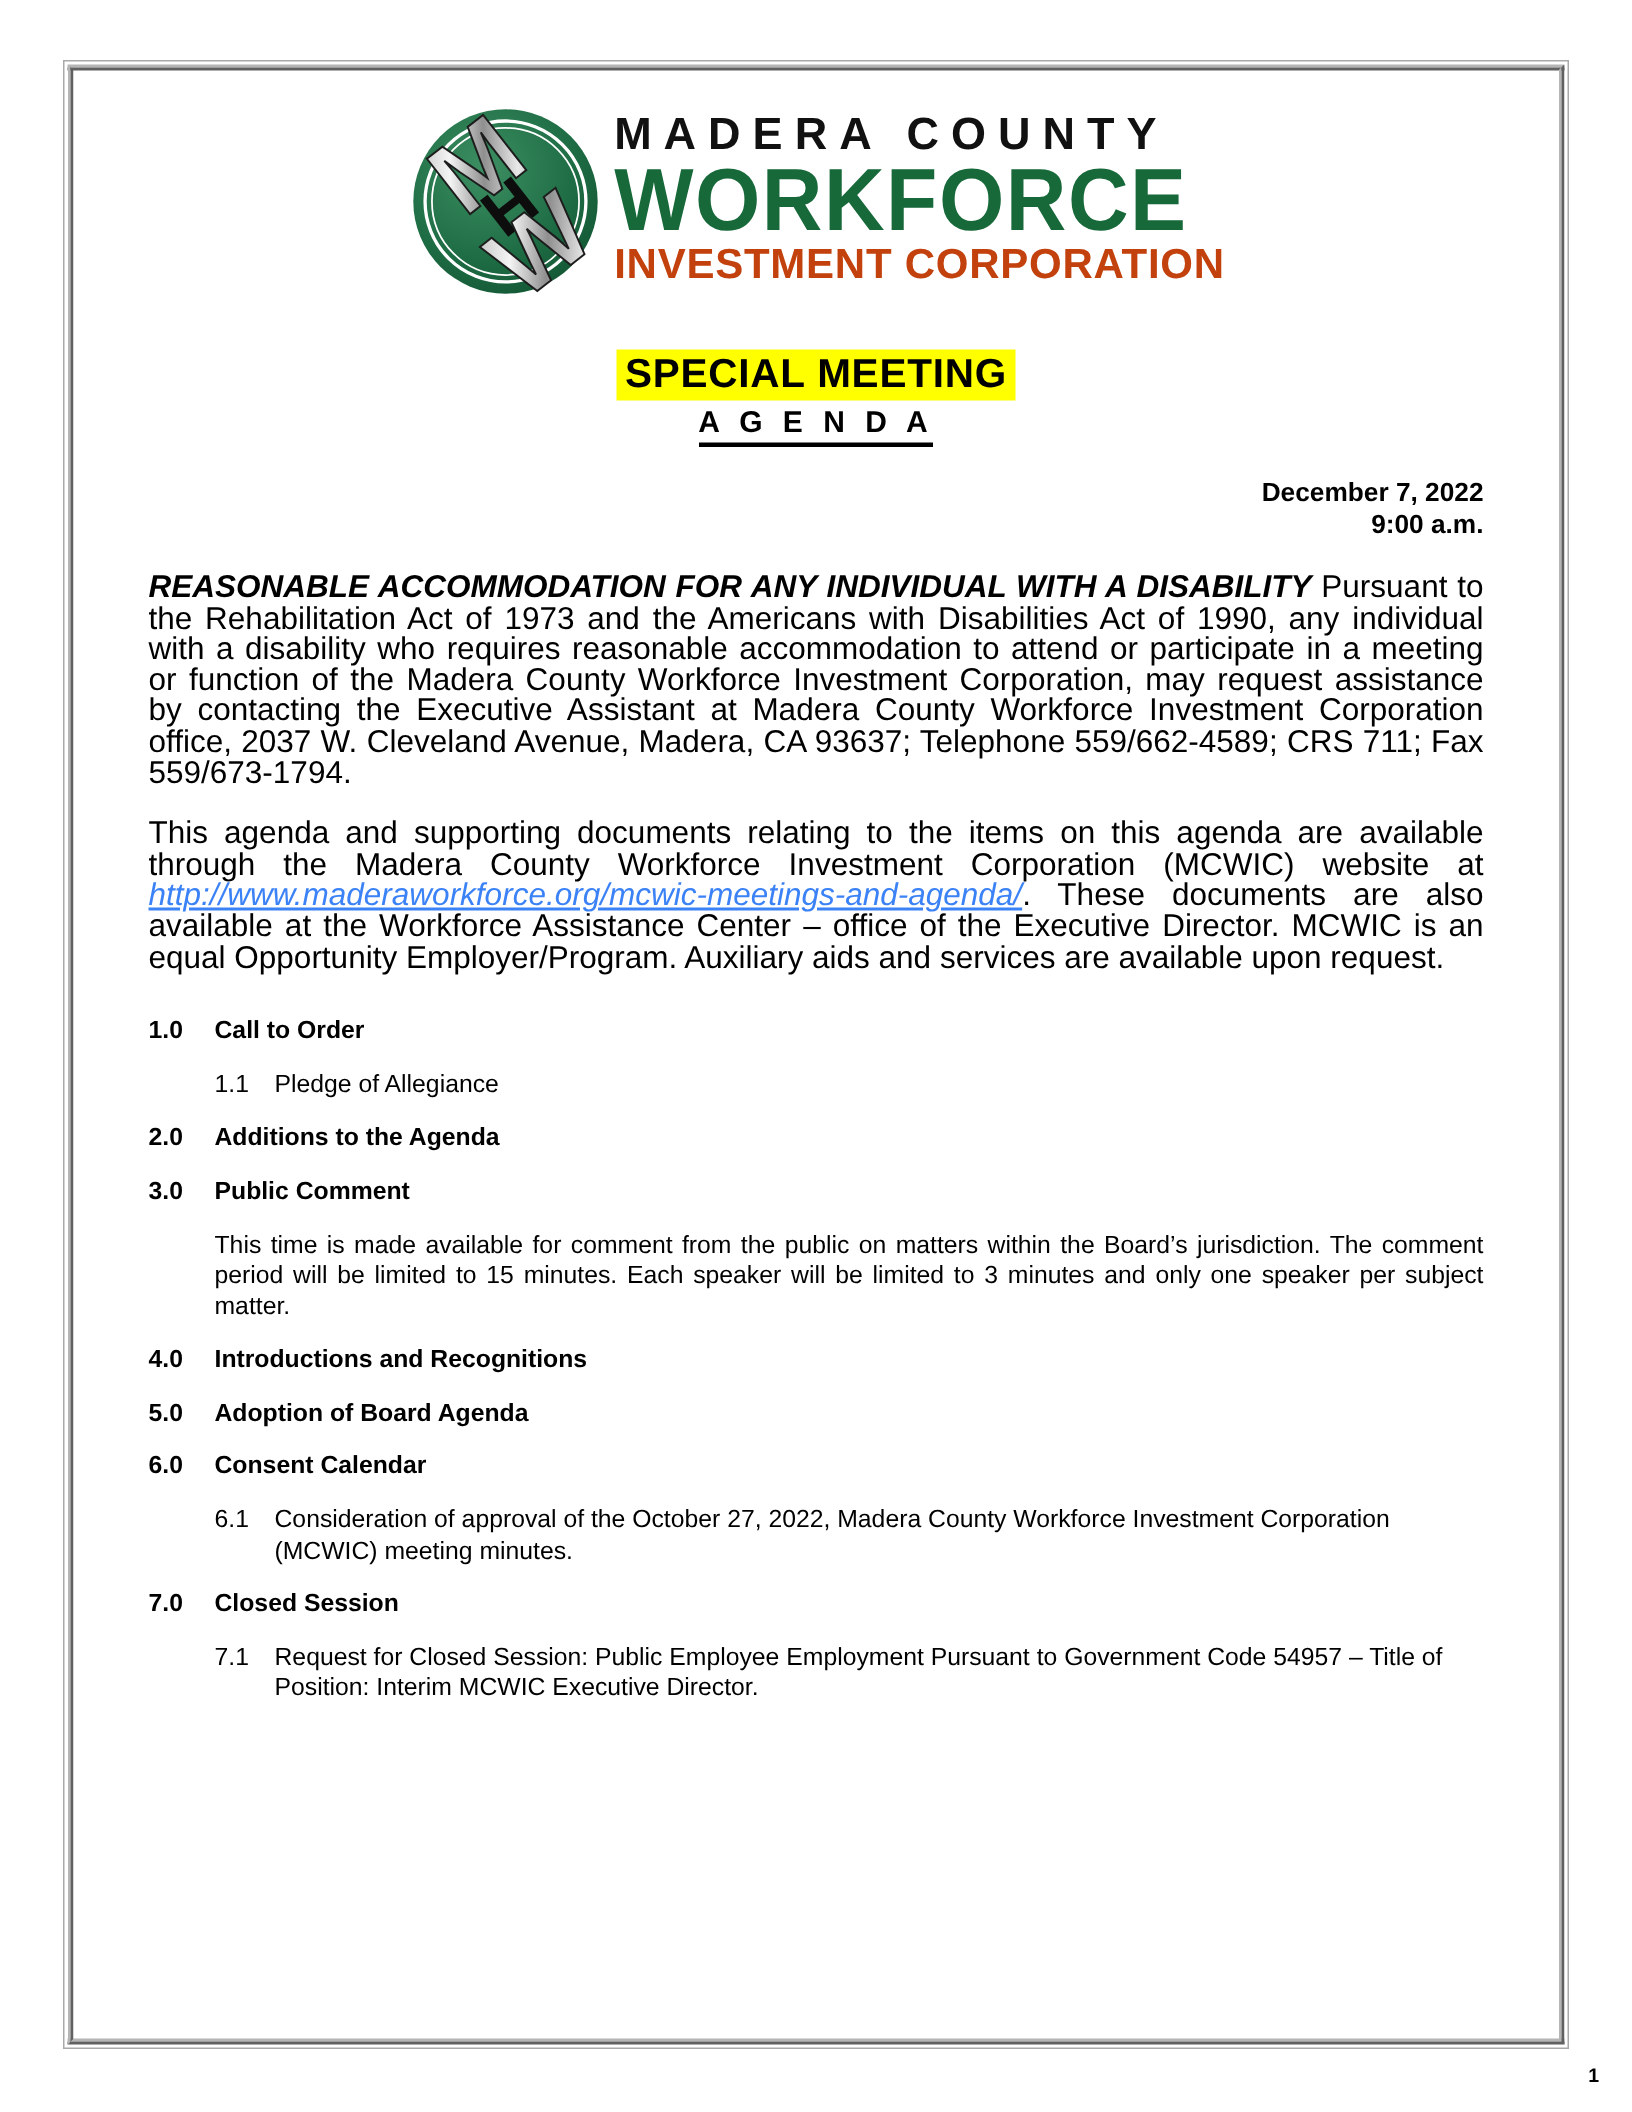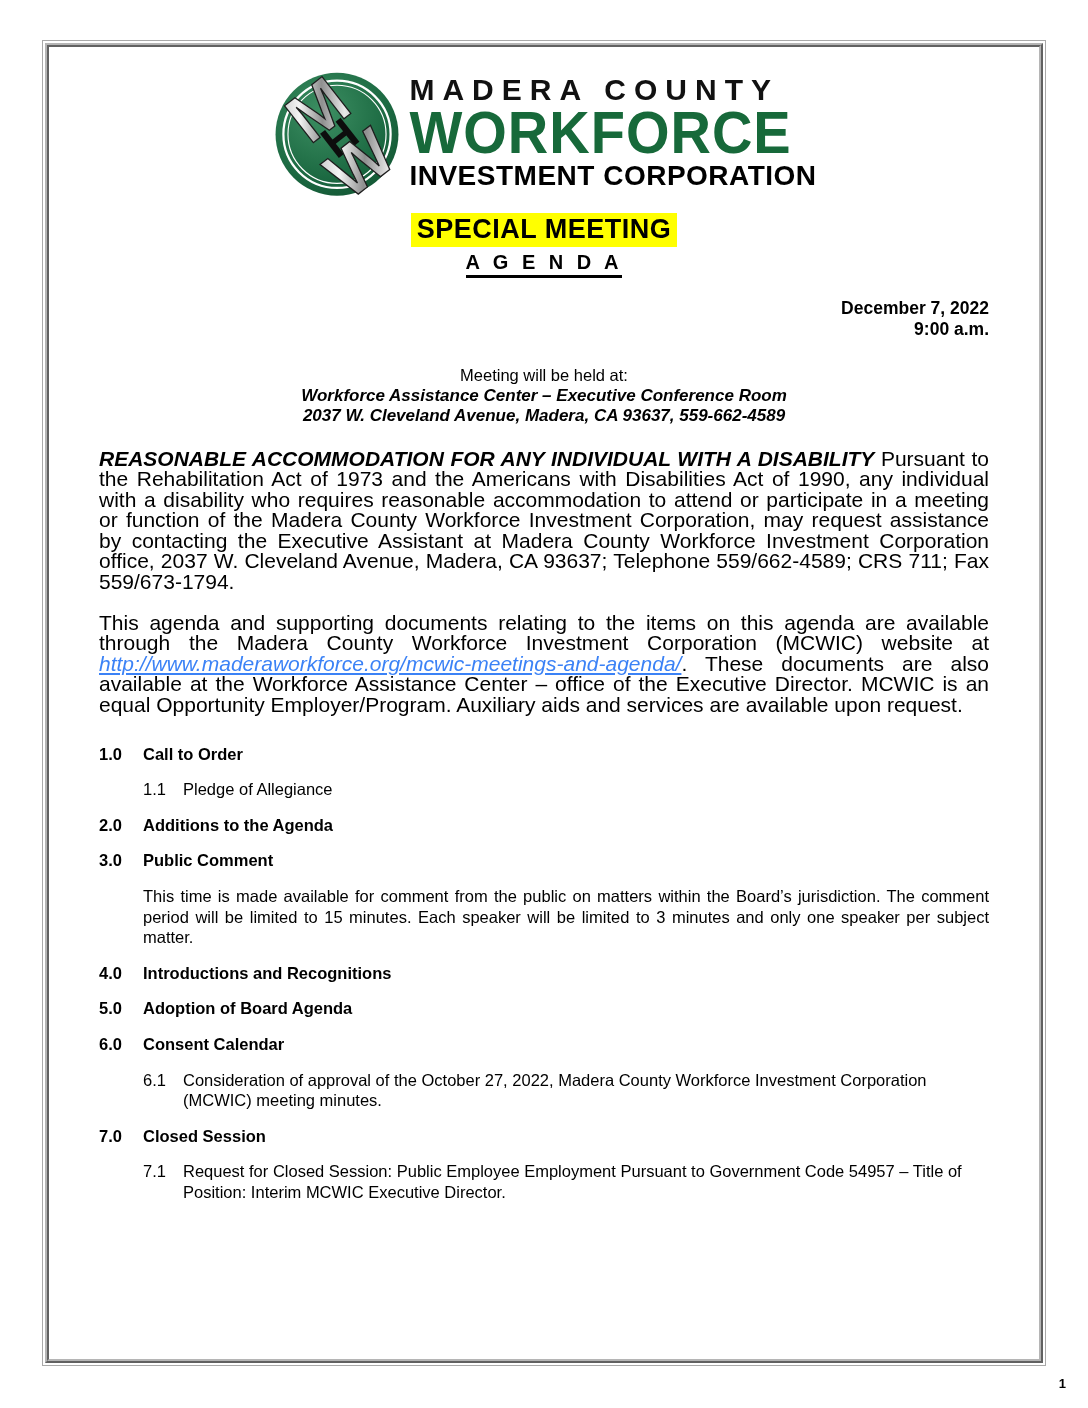--- a/index.html
+++ b/index.html
@@ -38,24 +38,24 @@
     font-weight: bold; font-size: 30px; letter-spacing: 8px;
     color: #111; line-height: 1.05; white-space: nowrap; text-align: center;
   }
   .logo-line2 {
     font-weight: bold; font-size: 56px; letter-spacing: 1px;
     color: #17693a; line-height: 0.95; white-space: nowrap;
     transform: scaleY(1.05); transform-origin: left top;
   }
   .logo-line3 {
     font-weight: bold; font-size: 28px; letter-spacing: 0.5px;
-    color: #000000; line-height: 1.1; white-space: nowrap; margin-top: 3px;
-  }
-  
-  .title-block { text-align: center; margin-top: 12px; }
+    color: #c2410c; line-height: 1.1; white-space: nowrap; margin-top: 3px;
+  }
+  
+  .title-block { text-align: center; margin-top: 32px; }
   .meeting-type {
     display: inline-block;
     background: #ffff00;
     font-weight: bold; font-size: 27px;
     padding: 1px 6px 2px 6px;
     letter-spacing: 0.5px;
   }
   .agenda-title-wrap { text-align: center; margin-top: 4px; }
   .agenda-title {
     display: inline-block;
@@ -134,25 +134,20 @@
     </div>
     <div class="agenda-title-wrap">
       <span class="agenda-title">A G E N D A</span>
     </div>
 
     <div class="date-block">
       <div>December 7, 2022</div>
       <div>9:00 a.m.</div>
     </div>
 
-    <div class="location-block">
-      <div>Meeting will be held at:</div>
-      <div class="location-venue">Workforce Assistance Center – Executive Conference Room</div>
-      <div class="location-address">2037 W. Cleveland Avenue, Madera, CA 93637, 559-662-4589</div>
-    </div>
 
     <p class="para first"><span class="lead-bi">REASONABLE ACCOMMODATION FOR ANY INDIVIDUAL WITH A DISABILITY</span><span> Pursuant to the Rehabilitation Act of 1973 and the Americans with Disabilities Act of 1990, any individual with a disability who requires reasonable accommodation to attend or participate in a meeting or function of the Madera County Workforce Investment Corporation, may request assistance by contacting the Executive Assistant at Madera County Workforce Investment Corporation office, 2037 W. Cleveland Avenue, Madera, CA 93637; Telephone 559/662-4589; CRS 711; Fax 559/673-1794.</span></p>
 
     <p class="para"><span>This agenda and supporting documents relating to the items on this agenda are available through the Madera County Workforce Investment Corporation (MCWIC) website at </span><a class="doc-link">http://www.maderaworkforce.org/mcwic-meetings-and-agenda/</a><span>. These documents are also available at the Workforce Assistance Center – office of the Executive Director. MCWIC is an equal Opportunity Employer/Program. Auxiliary aids and services are available upon request.</span></p>
 
     <div class="agenda">
 
       <div class="sec-row">
         <span class="num">1.0</span>
         <span class="ttl">Call to Order</span>

